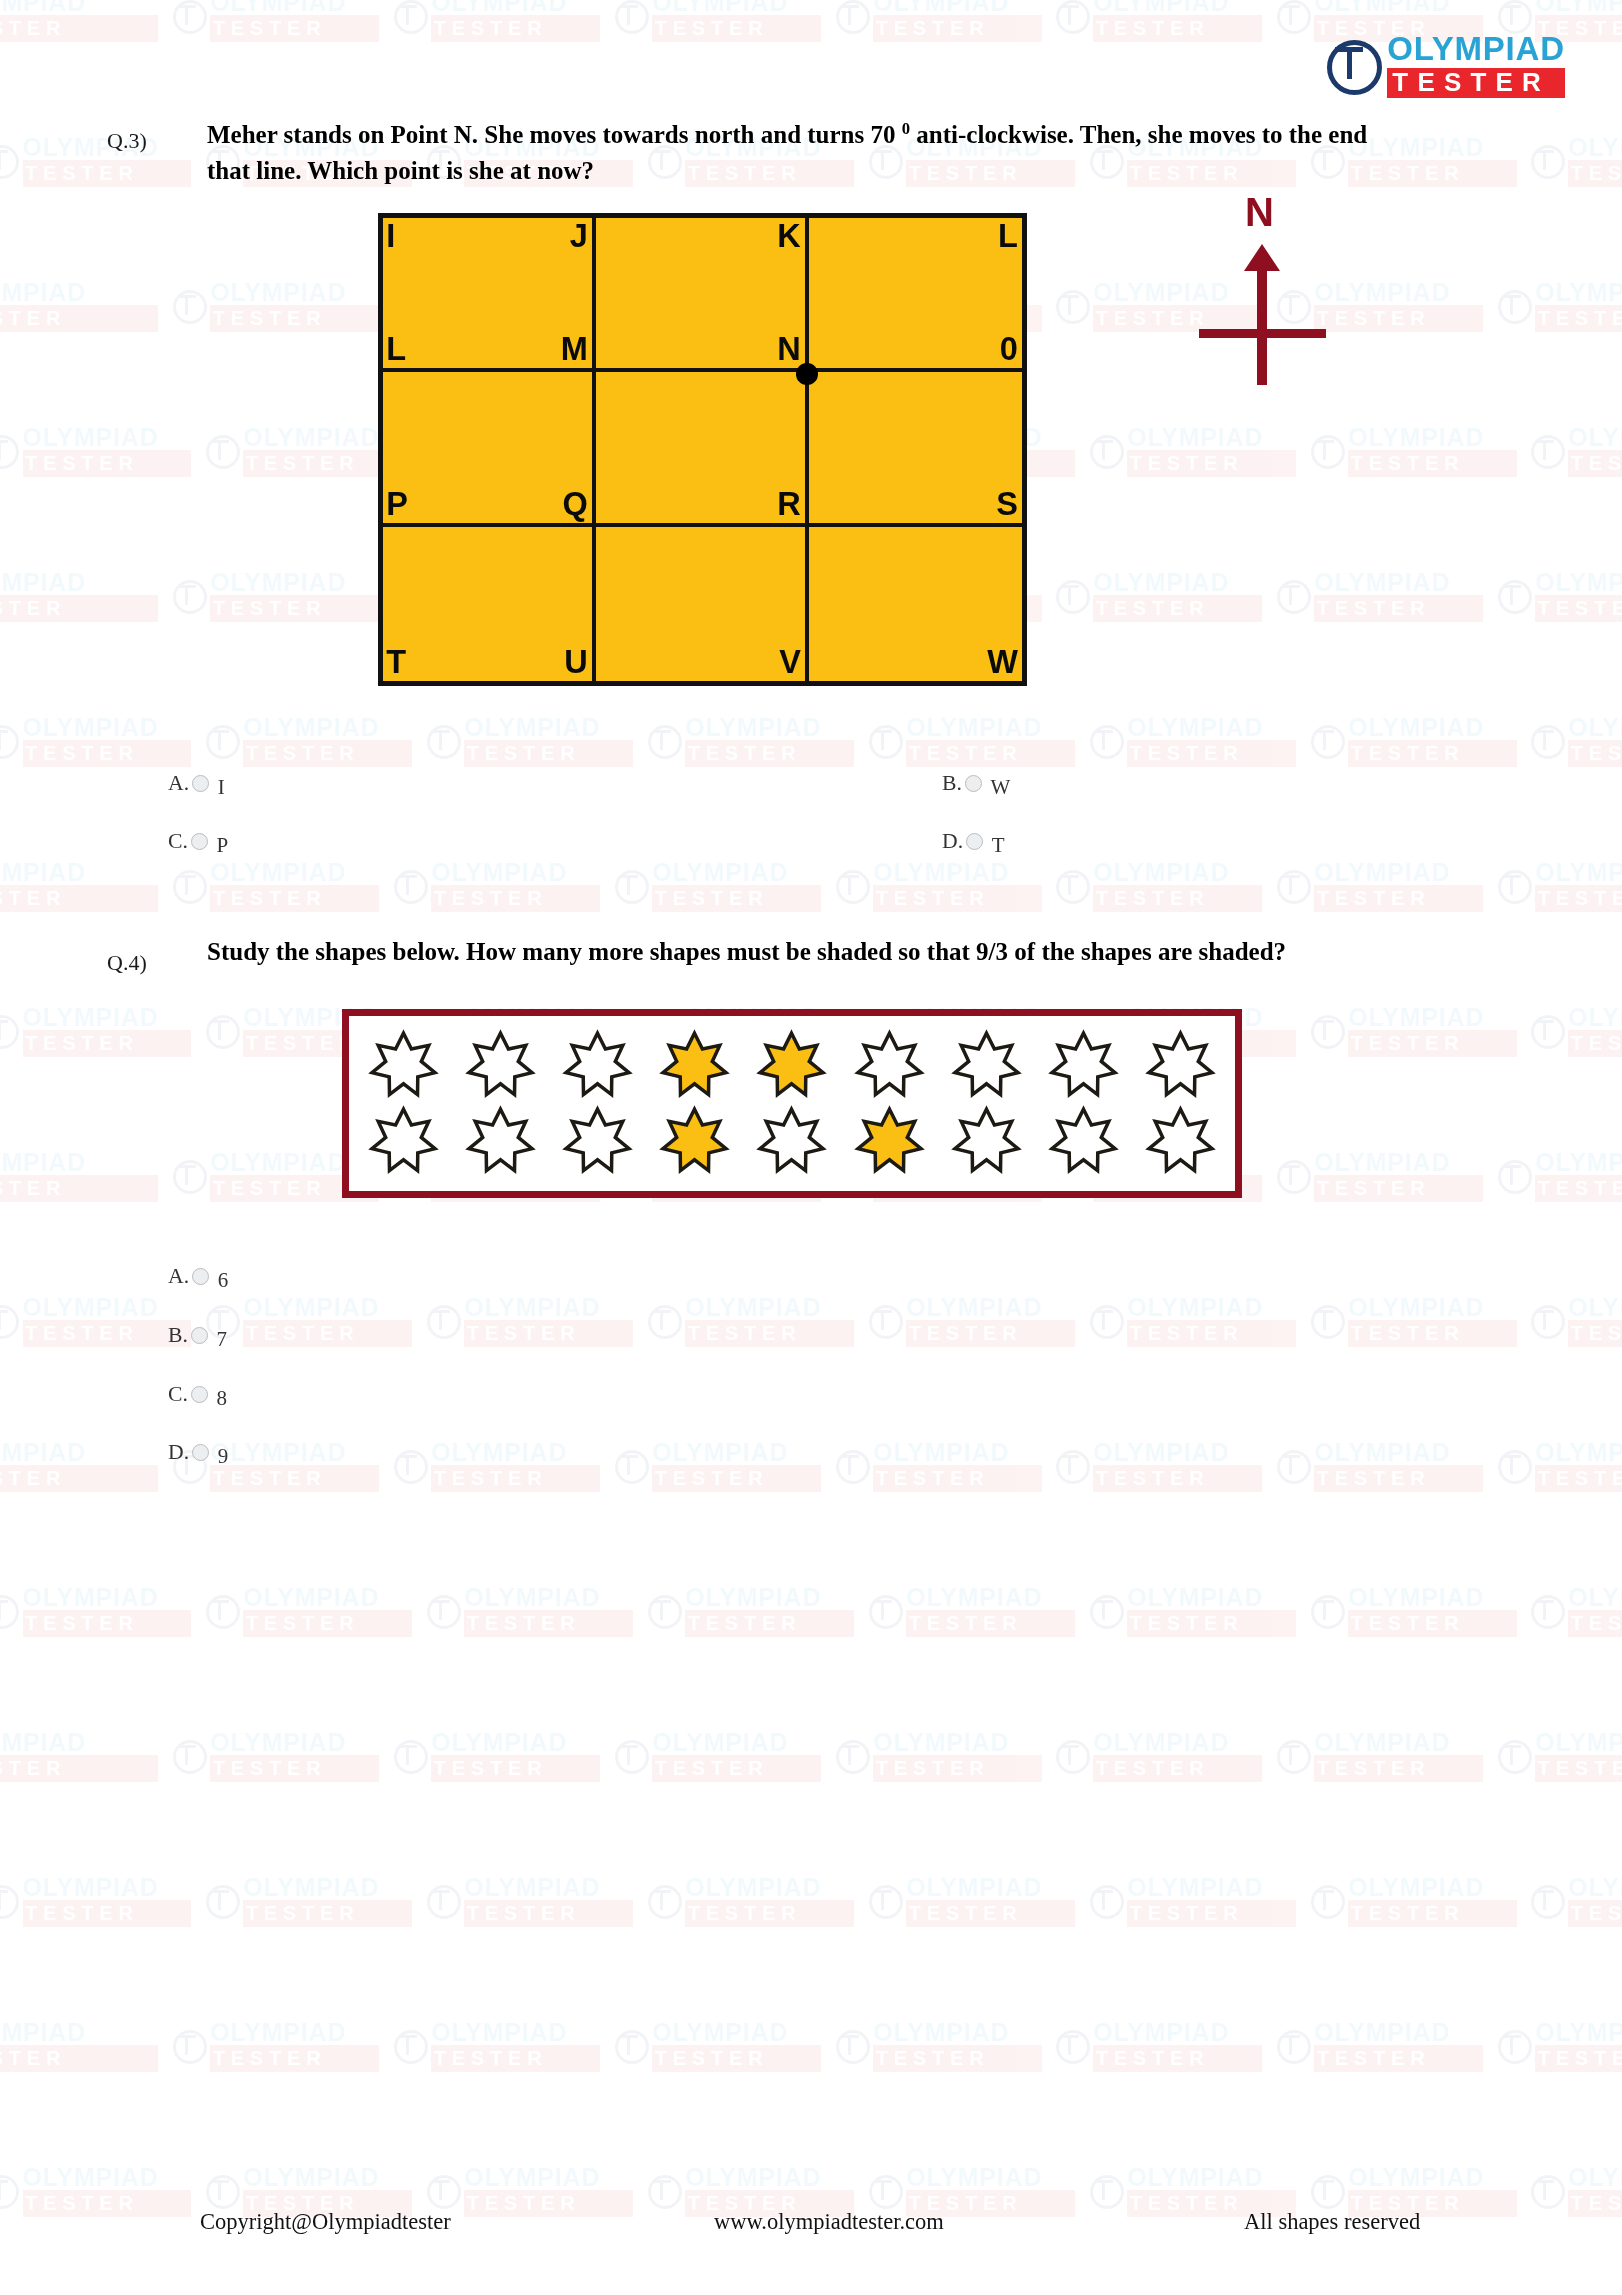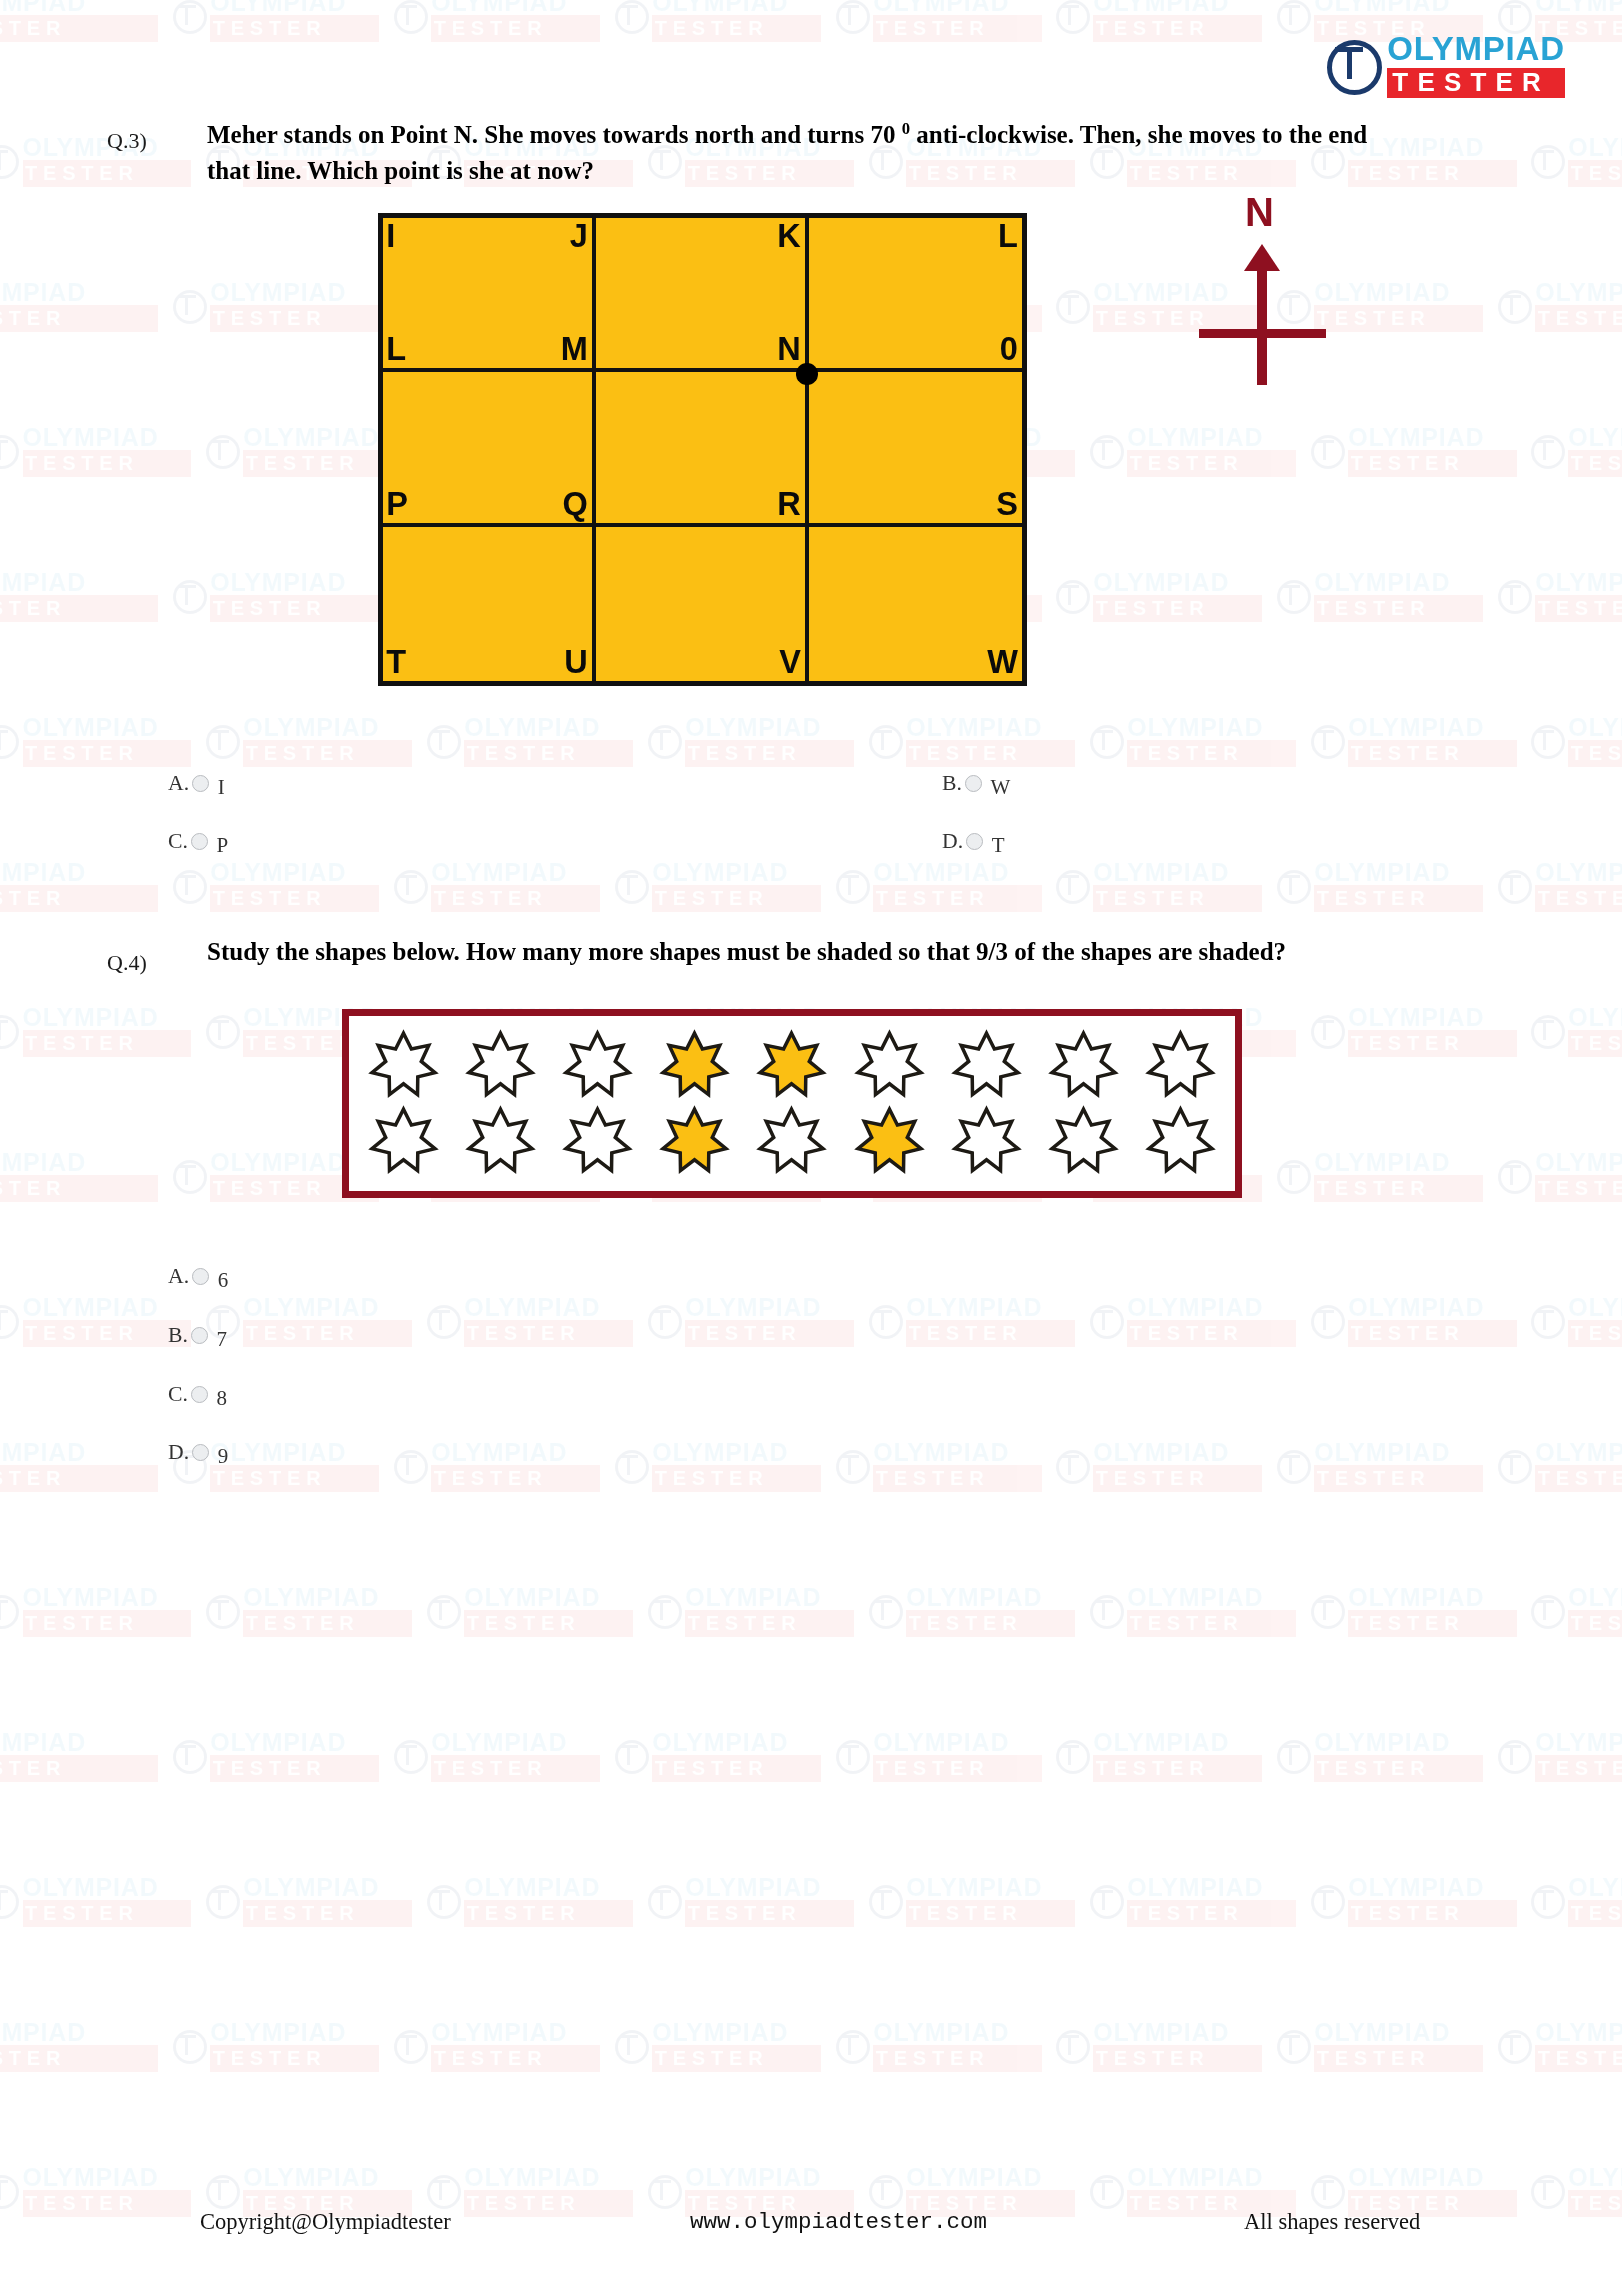--- a/index.html
+++ b/index.html
@@ -306,21 +306,21 @@
   .footer {
     position: absolute;
     left: 0;
     top: 2209px;
     width: 1622px;
     font-family: "Liberation Serif", serif;
     font-size: 22.5px;
     color: #111111;
   }
   .footer .f-copy  { position: absolute; left: 200px;  top: 0; }
-  .footer .f-url   { position: absolute; left: 690px;  top: 0; font-family: Liberation Mono, monospace; }
+  .footer .f-url   { position: absolute; left: 714px;  top: 0; }
   .footer .f-rights{ position: absolute; left: 1244px; top: 0; }
 </style>
 </head>
 <body>
 
 <div class="page">
 
   <div class="watermark-layer" id="wm-layer">
       <div class="wm-tile" style="left: -50px; top: -33px;">
         <div class="wm-text"><span class="wm-oly">OLYMPIAD</span><span class="wm-tst">TESTER</span></div>

